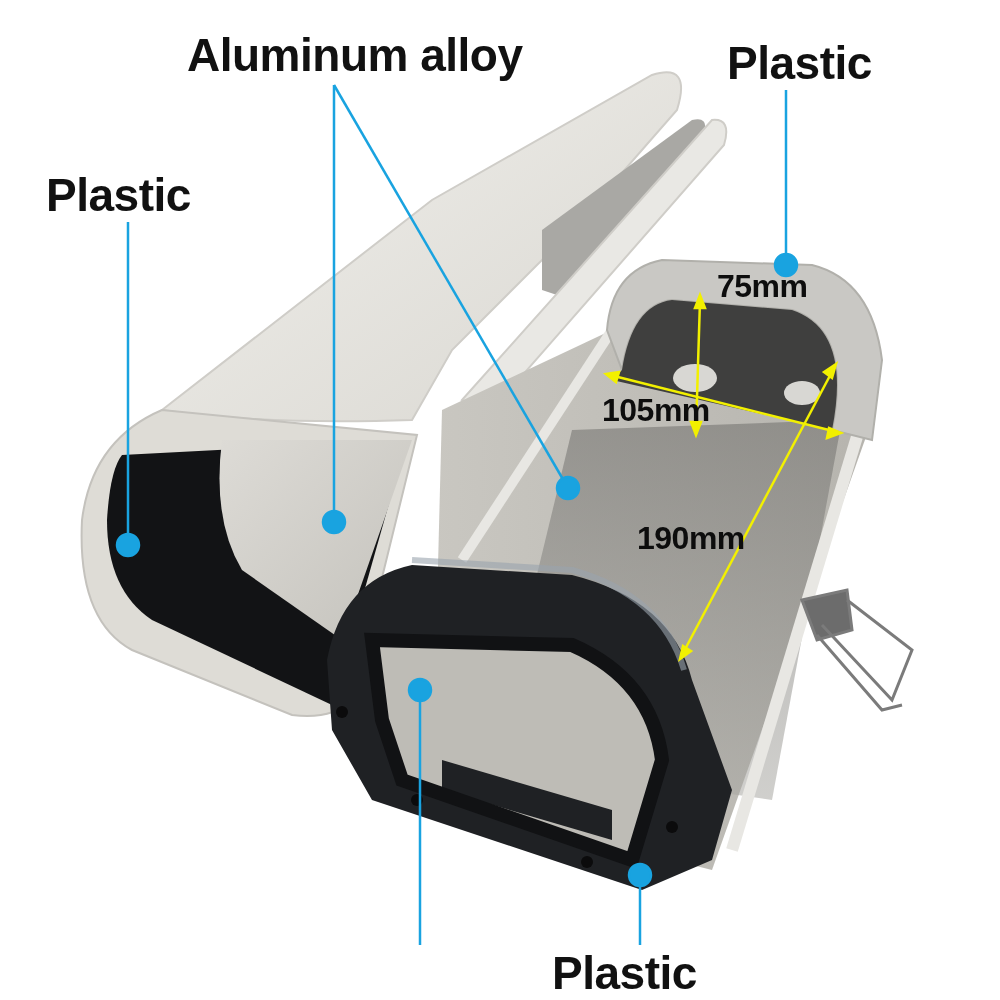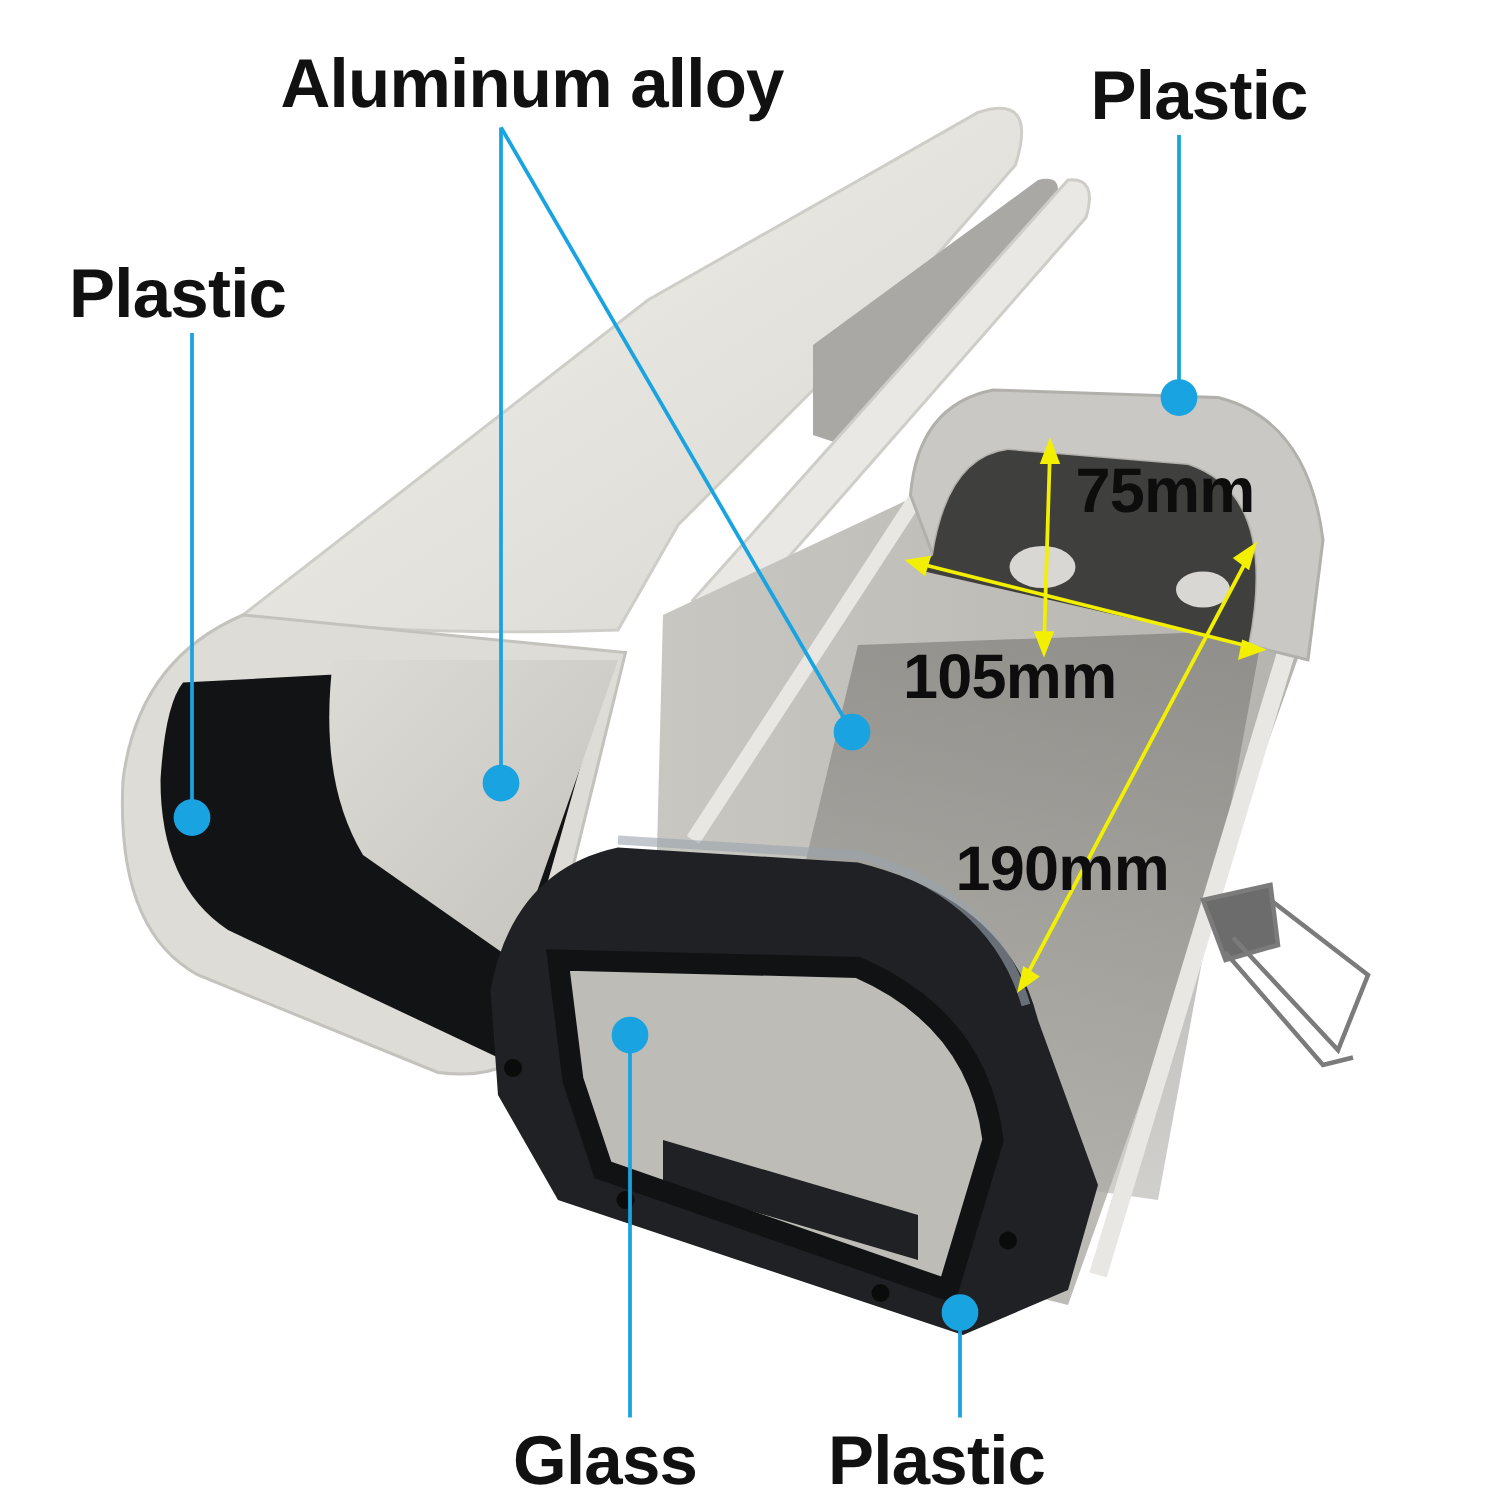--- a/index.html
+++ b/index.html
@@ -2,21 +2,21 @@
 <html><head>
 <meta charset="utf-8">
 <style>
   html, body { margin: 0; padding: 0; background: #ffffff; }
   body { width: 1000px; height: 1000px; position: relative; overflow: hidden;
          font-family: "Liberation Sans", "DejaVu Sans", sans-serif; }
   #stage { position: absolute; left: 12px; top: 0; width: 1000px; height: 1000px; }
   .label { position: absolute; font-weight: 700; color: #111111; line-height: 1;
            white-space: nowrap; letter-spacing: -0.5px; }
   .label.big { font-size: 46px; }
-  .label.dim { font-size: 42px; color: #0d0d0d; margin-top: 36px; }
+  .label.dim { font-size: 32px; color: #0d0d0d; }
 </style>
 </head>
 <body>
 
 <div id="stage">
   <svg width="1000" height="1000" viewBox="0 0 1000 1000">
     <defs>
       <linearGradient id="hoodGrad" x1="0" y1="0" x2="1" y2="1">
         <stop offset="0" stop-color="#f1f0ec"></stop>
         <stop offset="1" stop-color="#d9d7d1"></stop>
@@ -104,20 +104,19 @@
       <circle cx="408" cy="690" r="11"></circle>
       <line x1="628" y1="875" x2="628" y2="945"></line>
       <circle cx="628" cy="875" r="11"></circle>
     </g>
   </svg>
 
   
   <div class="label big" style="left:175px; top:32px;">Aluminum alloy</div>
   <div class="label big" style="left:34px; top:172px;">Plastic</div>
   <div class="label big" style="left:715px; top:40px;">Plastic</div>
-  <div class="label big" style="left:330px; top:950px;">Glass</div>
   <div class="label big" style="left:540px; top:950px;">Plastic</div>
 
   
   <div class="label dim" style="left:705px; top:270px;">75mm</div>
   <div class="label dim" style="left:590px; top:394px;">105mm</div>
   <div class="label dim" style="left:625px; top:522px;text-align:right;">190mm</div>
 </div>
 
 </body></html>

